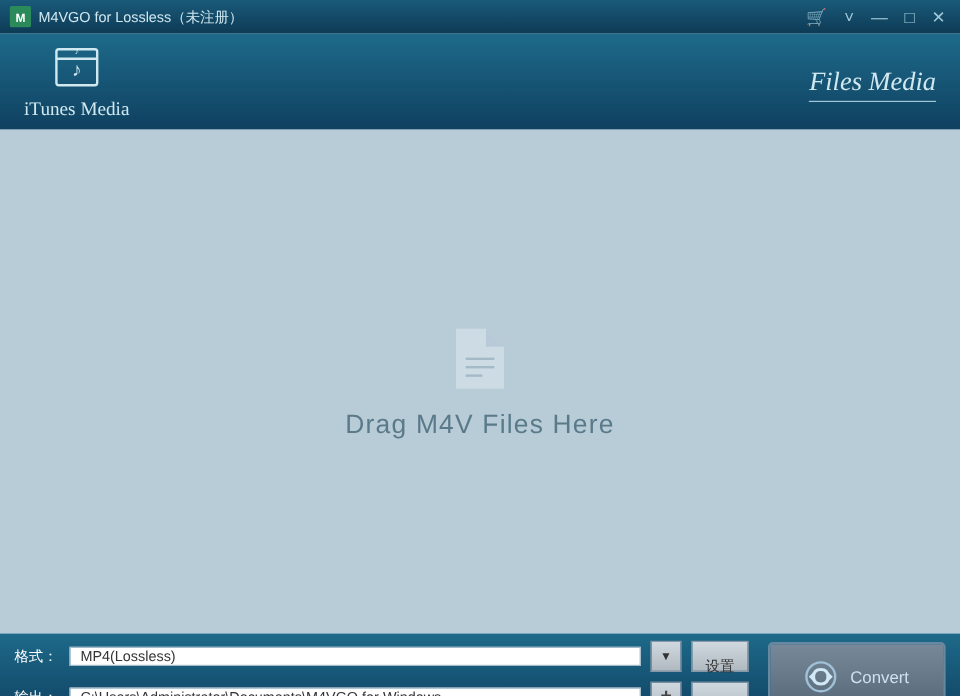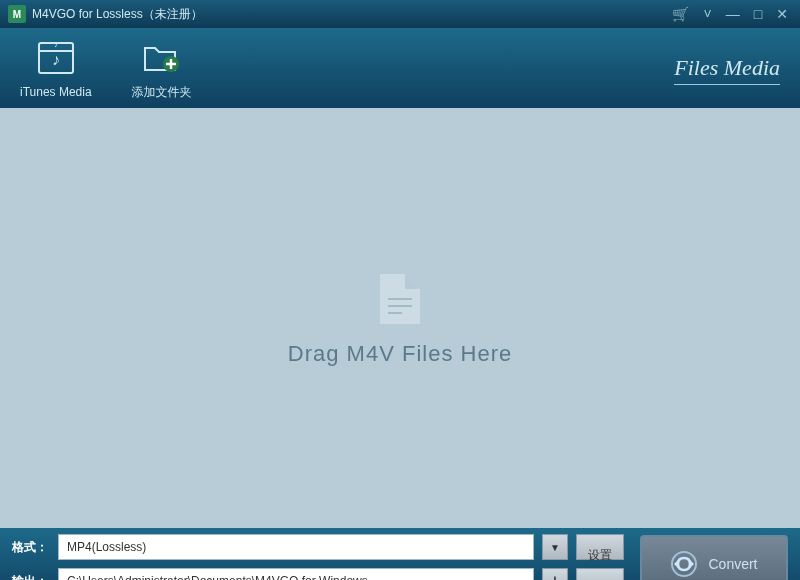--- a/index.html
+++ b/index.html
@@ -65,22 +65,23 @@
       color: white;
     }
     .toolbar-icon {
       width: 42px;
       height: 42px;
       display: flex;
       align-items: center;
       justify-content: center;
     }
     .toolbar-label {
-      font-size: 12px;
+      font-size: 16px;
       color: #d0e8f0;
+      font-family: Liberation Serif, serif;
     }
     .toolbar-spacer { flex: 1; }
     #enjoy-media-text {
       font-family: Georgia, serif;
       font-size: 22px;
       color: #d0e8f0;
       font-style: italic;
       position: relative;
     }
     #enjoy-media-text::after {
@@ -138,25 +139,24 @@
     }
     .bottom-row {
       display: flex;
       align-items: center;
       gap: 8px;
     }
     .bottom-label {
       color: white;
       font-size: 12px;
       min-width: 38px;
-      font-weight: bold;
     }
     .bottom-input {
       flex: 1;
-      height: 26px;
+      height: 16px;
       background: white;
       border: 1px solid #a0b8c8;
       padding: 0 8px;
       font-size: 12px;
       color: #333;
       outline: none;
     }
     .bottom-btn {
       height: 26px;
       min-width: 48px;
@@ -246,31 +246,20 @@
         <rect x="4" y="6" width="34" height="30" rx="2" fill="none" stroke="#d0e8f0" stroke-width="2"></rect>
         <line x1="4" y1="14" x2="38" y2="14" stroke="#d0e8f0" stroke-width="2"></line>
         <text x="21" y="10" text-anchor="middle" font-size="7" fill="#d0e8f0">♪</text>
         <text x="21" y="28" text-anchor="middle" font-size="16" fill="#d0e8f0">♪</text>
       </svg>
     </div>
     <span class="toolbar-label">iTunes Media</span>
   </div>
 
 
-  <div class="toolbar-item">
-    <div class="toolbar-icon">
-      <svg width="42" height="42" viewBox="0 0 42 42" xmlns="http://www.w3.org/2000/svg">
-        <path d="M4 12 L4 34 L34 34 L34 16 L18 16 L14 12 Z" fill="none" stroke="#d0e8f0" stroke-width="2"></path>
-        <circle cx="30" cy="28" r="8" fill="#2a7a4a"></circle>
-        <line x1="30" y1="23" x2="30" y2="33" stroke="white" stroke-width="2.5"></line>
-        <line x1="25" y1="28" x2="35" y2="28" stroke="white" stroke-width="2.5"></line>
-      </svg>
-    </div>
-    <span class="toolbar-label">添加文件夹</span>
-  </div>
 
   <div class="toolbar-spacer"></div>
 
   <div id="enjoy-media-text">Files Media</div>
 </div>
 
 <div id="main-area">
   <div id="drop-zone">
     <svg id="drop-icon" viewBox="0 0 60 60" xmlns="http://www.w3.org/2000/svg">
       <path d="M10 5 L10 55 L50 55 L50 20 L35 5 Z" fill="white" opacity="0.5"></path>

